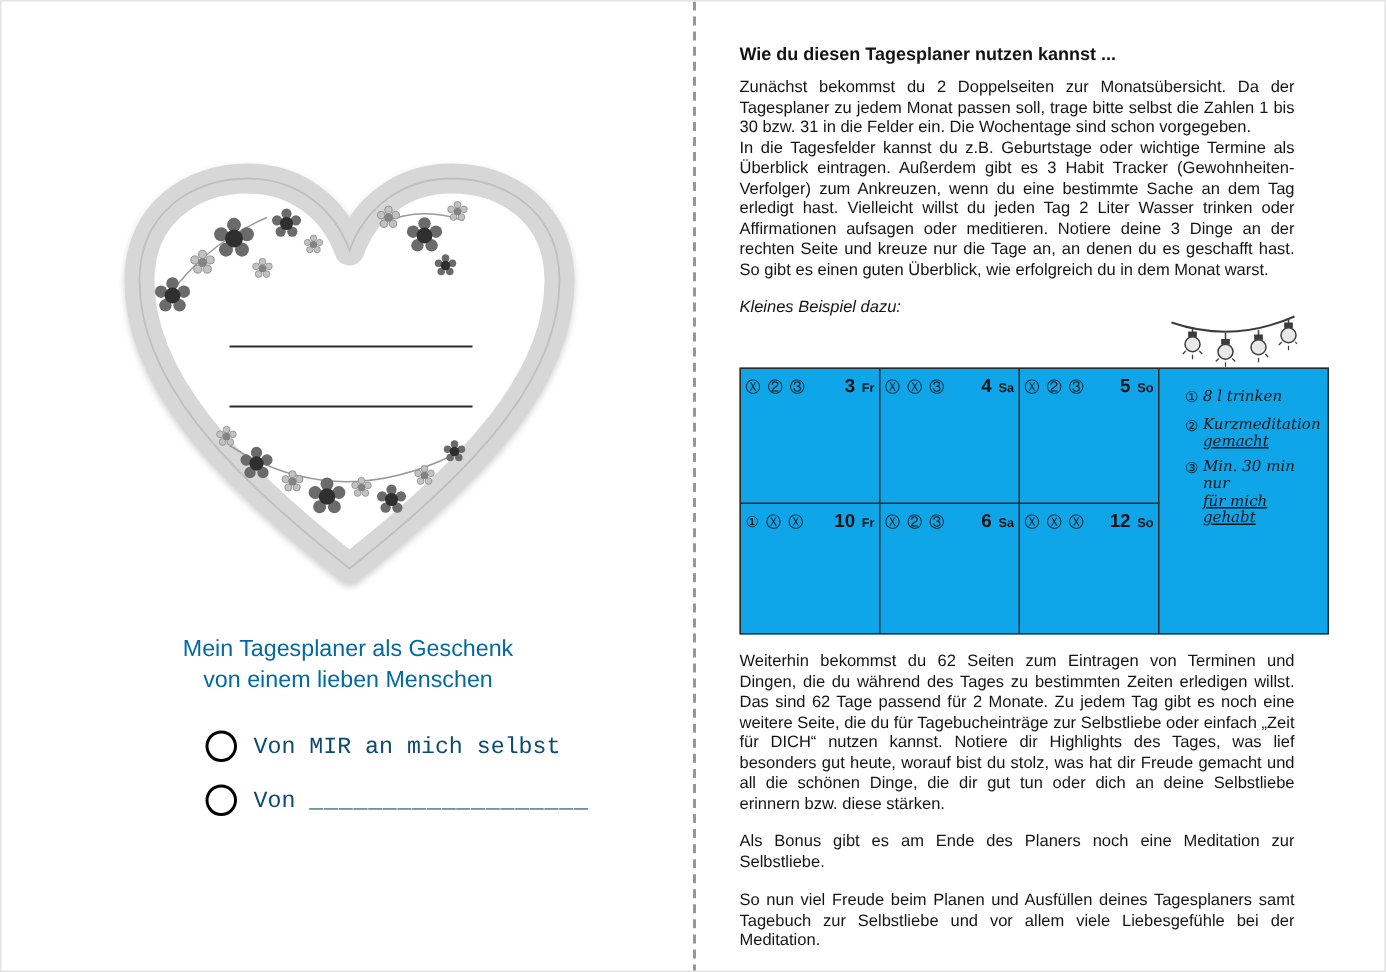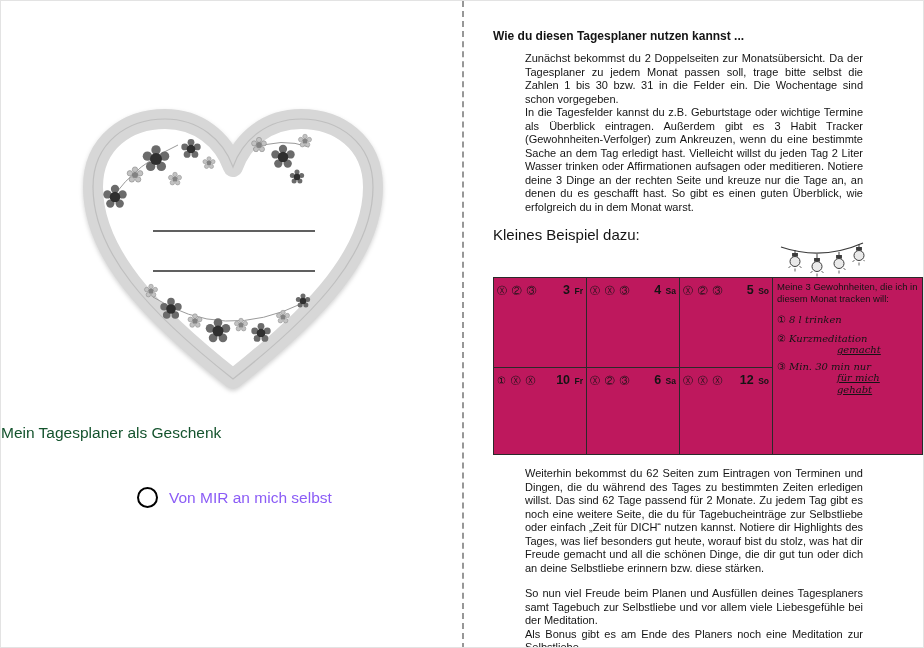--- a/index.html
+++ b/index.html
@@ -7,56 +7,56 @@
   .page {
     position:relative; width:924px; height:648px; background:#ffffff;
     font-family:"Liberation Sans", sans-serif; color:#141414;
     overflow:hidden; border:1px solid #e3e3e3;
   }
   .divider { position:absolute; left:461px; top:0; height:648px; border-left:2px dashed #979797; }
 
   
   .left-page { position:absolute; left:0; top:0; width:462px; height:648px; }
   .heart-svg { position:absolute; left:52px; top:66px; width:360px; height:344px; }
-  .caption { position:absolute; left:0; top:421px; width:462px; 
-             font-size:15.5px; line-height:21px; color:#14532d; }
+  .caption { position:absolute; left:0; top:421px; width:462px; text-align:center;
+             font-size:15.5px; line-height:21px; color:#0369a1; }
   .options { position:absolute; left:136px; top:486px; }
   .option-row { display:flex; align-items:center; margin-bottom:15px; }
   .radio-circle { width:21px; height:21px; border:2.5px solid #000; border-radius:50%;
                   margin-right:11px; flex:none; background:#fff; }
-  .option-label { font-size:15.5px; color:#8b5cf6; white-space:nowrap; }
+  .option-label { font-size:15.5px; color:#0c4a6e; white-space:nowrap;font-family:Liberation Mono, monospace; }
   .blank { letter-spacing:0.5px; }
 
   
   .right-page { position:absolute; left:492px; top:28px; width:370px; }
   .rp-heading { font-weight:bold; font-size:12px; margin-bottom:9px; }
-  .rp-para { font-size:11px; line-height:13.5px; text-align:justify;margin-left:32px; }
+  .rp-para { font-size:11px; line-height:13.5px; text-align:justify; }
   .gap { margin-bottom:12px; }
-  .ex-label { font-size:15px; margin:12px 0 5px 0; }
+  .ex-label { font-size:11px; margin:12px 0 5px 0;font-style:italic; }
 
   .example { position:relative; margin-top:34px; }
   .lights { position:absolute; top:-38px; right:-2px; }
 
-  .ex-table { display:flex; width:430px; border:1.2px solid #2a2a2a; background:#be185d; }
+  .ex-table { display:flex; width:393px; border:1.2px solid #2a2a2a; background:#0ea5e9;gap:13px; }
   .ex-grid { display:grid; grid-template-columns:93px 93px 93px; grid-template-rows:90px 86px; }
   .ex-cell { border-right:1.2px solid #2a2a2a; padding:2px 3px; overflow:hidden; }
   .ex-cell.r1 { border-bottom:1.2px solid #2a2a2a; }
   .cell-head { display:flex; justify-content:space-between; align-items:baseline; }
   .cell-marks { font-size:10px; letter-spacing:1px; white-space:nowrap; }
   .cell-day { font-size:12.5px; font-weight:bold; }
   .cell-wd { font-size:8.5px; font-weight:bold; }
   .cell-notes { font-family:"DejaVu Serif", serif; font-style:italic; font-size:10.5px;
                 line-height:12.5px; white-space:pre-line; margin-top:1px; padding-left:2px; }
   .ex-side { flex:1; padding:3px 4px; }
   .side-intro { font-size:9.5px; line-height:11.5px; }
   .habits { margin-top:10px; }
   .habit-item { display:flex; margin-bottom:5px; }
   .habit-num { font-size:10px; margin-right:3px; flex:none; }
   .habit-text { font-family:"DejaVu Serif", serif; font-style:italic; font-size:10px; line-height:11.5px; }
-  .habit-u { display:block; text-decoration:underline; min-height:2px;margin-left:48px; }
+  .habit-u { display:block; text-decoration:underline; min-height:2px; }
 </style>
 </head>
 <body>
 
 <div class="page">
 
   <div class="left-page">
 
     <svg class="heart-svg" viewBox="0 0 360 344">
       <defs>
@@ -105,26 +105,31 @@
       <use href="#fl-dark" x="0" y="0" transform="translate(208,266) scale(0.95)"></use>
       <use href="#fl-light" x="0" y="0" transform="translate(230,250) scale(0.75)"></use>
       <use href="#fl-dark" x="0" y="0" transform="translate(250,234) scale(0.7)"></use>
 
       <line x1="100" y1="164" x2="262" y2="164" stroke="#2b2b2b" stroke-width="1.4"></line>
       <line x1="100" y1="204" x2="262" y2="204" stroke="#2b2b2b" stroke-width="1.4"></line>
     </svg>
 
     <div class="caption">
       <div>Mein Tagesplaner als Geschenk</div>
+      <div>von einem lieben Menschen</div>
     </div>
 
     <div class="options">
       <div class="option-row">
         <span class="radio-circle"></span>
         <span class="option-label">Von MIR an mich selbst</span>
+      </div>
+      <div class="option-row">
+        <span class="radio-circle"></span>
+        <span class="option-label"><span>Von</span>&nbsp;<span class="blank">___________________</span></span>
       </div>
     </div>
   </div>
 
   <div class="divider"></div>
 
   <div class="right-page">
 
     <div class="rp-heading">Wie du diesen Tagesplaner nutzen kannst ...</div>
 
@@ -211,37 +216,36 @@
           <div class="ex-cell">
             <div class="cell-head">
               <span class="cell-marks">Ⓧ Ⓧ Ⓧ</span>
               <span><span class="cell-day">12</span> <span class="cell-wd">So</span></span>
             </div>
           </div>
 
         </div>
 
         <div class="ex-side">
-          <div class="side-intro">Meine 3 Gewohnheiten, die ich in diesem Monat tracken will:</div>
           <div class="habits">
             <div class="habit-item">
               <span class="habit-num">①</span>
               <span class="habit-text"><span>8 l trinken</span><span class="habit-u"></span></span>
             </div>
             <div class="habit-item">
               <span class="habit-num">②</span>
               <span class="habit-text"><span>Kurzmeditation</span><span class="habit-u">gemacht</span></span>
             </div>
             <div class="habit-item">
               <span class="habit-num">③</span>
               <span class="habit-text"><span>Min. 30 min nur</span><span class="habit-u">für mich gehabt</span></span>
             </div>
           </div>
         </div>
       </div>
     </div>
 
     <p class="rp-para gap" style="margin-top:12px;">Weiterhin bekommst du 62 Seiten zum Eintragen von Terminen und Dingen, die du während des Tages zu bestimmten Zeiten erledigen willst. Das sind 62 Tage passend für 2 Monate. Zu jedem Tag gibt es noch eine weitere Seite, die du für Tagebucheinträge zur Selbstliebe oder einfach „Zeit für DICH“ nutzen kannst. Notiere dir Highlights des Tages, was lief besonders gut heute, worauf bist du stolz, was hat dir Freude gemacht und all die schönen Dinge, die dir gut tun oder dich an deine Selbstliebe erinnern bzw. diese stärken.</p>
+    <p class="rp-para gap">Als Bonus gibt es am Ende des Planers noch eine Meditation zur Selbstliebe.</p>
     <p class="rp-para">So nun viel Freude beim Planen und Ausfüllen deines Tagesplaners samt Tagebuch zur Selbstliebe und vor allem viele Liebesgefühle bei der Meditation.</p>
-    <p class="rp-para gap">Als Bonus gibt es am Ende des Planers noch eine Meditation zur Selbstliebe.</p>
 
   </div>
 </div>
 
 </body></html>

